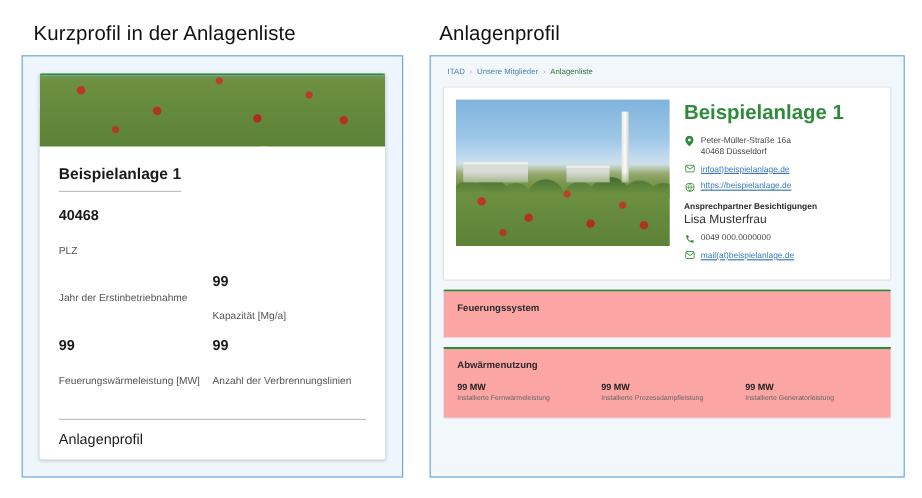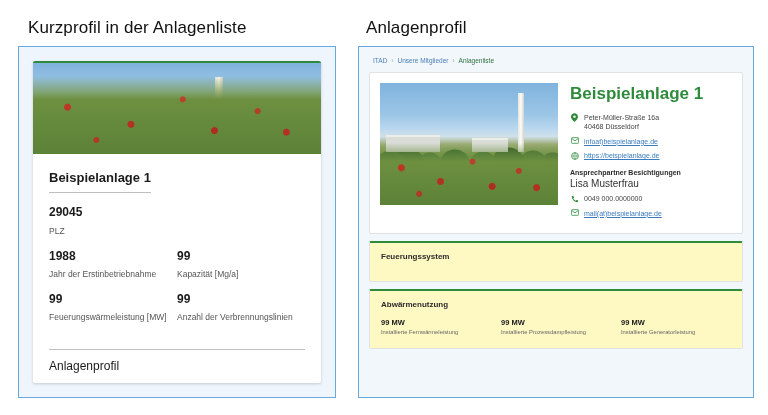--- a/index.html
+++ b/index.html
@@ -94,21 +94,21 @@
   .card-body { padding: 14px 16px 10px 16px; flex: 1; }
   .card-title {
     font-size: 13px; font-weight: bold; color: #1b1b1b;
     border-bottom: 1px solid #bfbfbf;
     padding-bottom: 7px; margin-bottom: 12px;
     display: inline-block;
   }
   .fact-row { display: flex; margin-bottom: 12px; }
   .fact { flex: 1; }
   .fact-value { font-size: 12px; font-weight: bold; color: #1b1b1b; line-height: 1.3; }
-  .fact-label { font-size: 8.5px; color: #555; margin-top: 5px; line-height: 1.25; }
+  .fact-label { font-size: 8.5px; color: #555; margin-top: 16px; line-height: 1.25; }
   .card-footer {
     border-top: 1px solid #bfbfbf;
     margin: 4px 16px 0 16px;
     padding: 9px 0 10px 0;
     font-size: 12px;
     color: #1b1b1b;
     font-weight: 400;
   }
 
   
@@ -148,21 +148,21 @@
   .info-line {
     display: flex; gap: 5px; align-items: flex-start;
     font-size: 7px; color: #444; margin-bottom: 5px; line-height: 1.35;
   }
   .info-line .ic { width: 9px; flex: 0 0 9px; color: #2f8a3c; display: flex; justify-content: center; padding-top: .5px; }
   .info-line a, .link { color: #3a7bbf; text-decoration: underline; }
   .contact-head { font-size: 7px; font-weight: bold; color: #2b2b2b; margin: 9px 0 2px 0; }
   .contact-name { font-size: 10px; color: #333; margin-bottom: 5px; }
 
   .section-card {
-    background: #fef9c3;
+    background: #fca5a5;
     border: 1px solid #e2e2e2;
     border-top: 2px solid #2f8a3c;
     border-radius: 2px;
     margin: 0 2px 7px 2px;
     padding: 9px 11px 11px 11px;
   }
   .section-title { font-size: 8px; font-weight: bold; color: #2b2b2b; margin-bottom: 9px; }
   .sec-value { font-size: 7.5px; font-weight: bold; color: #1b1b1b; }
   .sec-label { font-size: 5.8px; color: #666; margin-top: 2px; line-height: 1.3; }
   .grid4 { display: flex; gap: 10px; }
@@ -186,29 +186,28 @@
         <div class="buildings" style="left:120px; top:66px; width:46px; height:18px;"></div>
         <div class="chimney" style="left:182px; top:14px; width:8px; height:70px;"></div>
         <div class="meadow" style="height:78px;"></div>
       </div>
 
       <div class="card-body">
         <div class="card-title">Beispielanlage 1</div>
 
         <div class="fact-row">
           <div class="fact">
-            <div class="fact-value">29045</div>
+            <div class="fact-value">40468</div>
             <div class="fact-label">PLZ</div>
           </div>
           <div class="fact"></div>
         </div>
 
         <div class="fact-row">
           <div class="fact">
-            <div class="fact-value">1988</div>
             <div class="fact-label">Jahr der Erstinbetriebnahme</div>
           </div>
           <div class="fact">
             <div class="fact-value">99</div>
             <div class="fact-label">Kapazität [Mg/a]</div>
           </div>
         </div>
 
         <div class="fact-row">
           <div class="fact">

